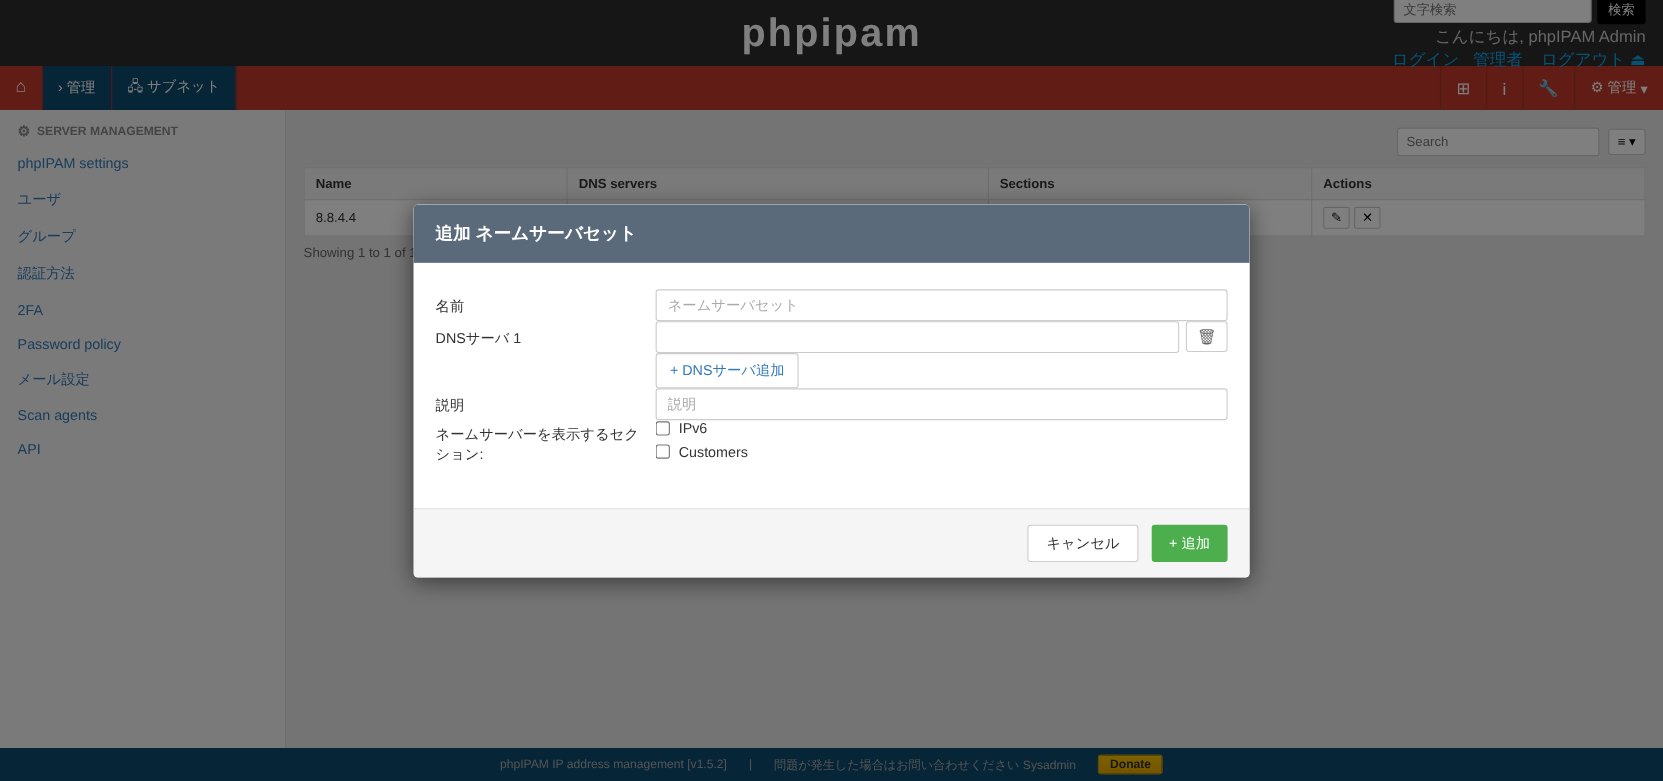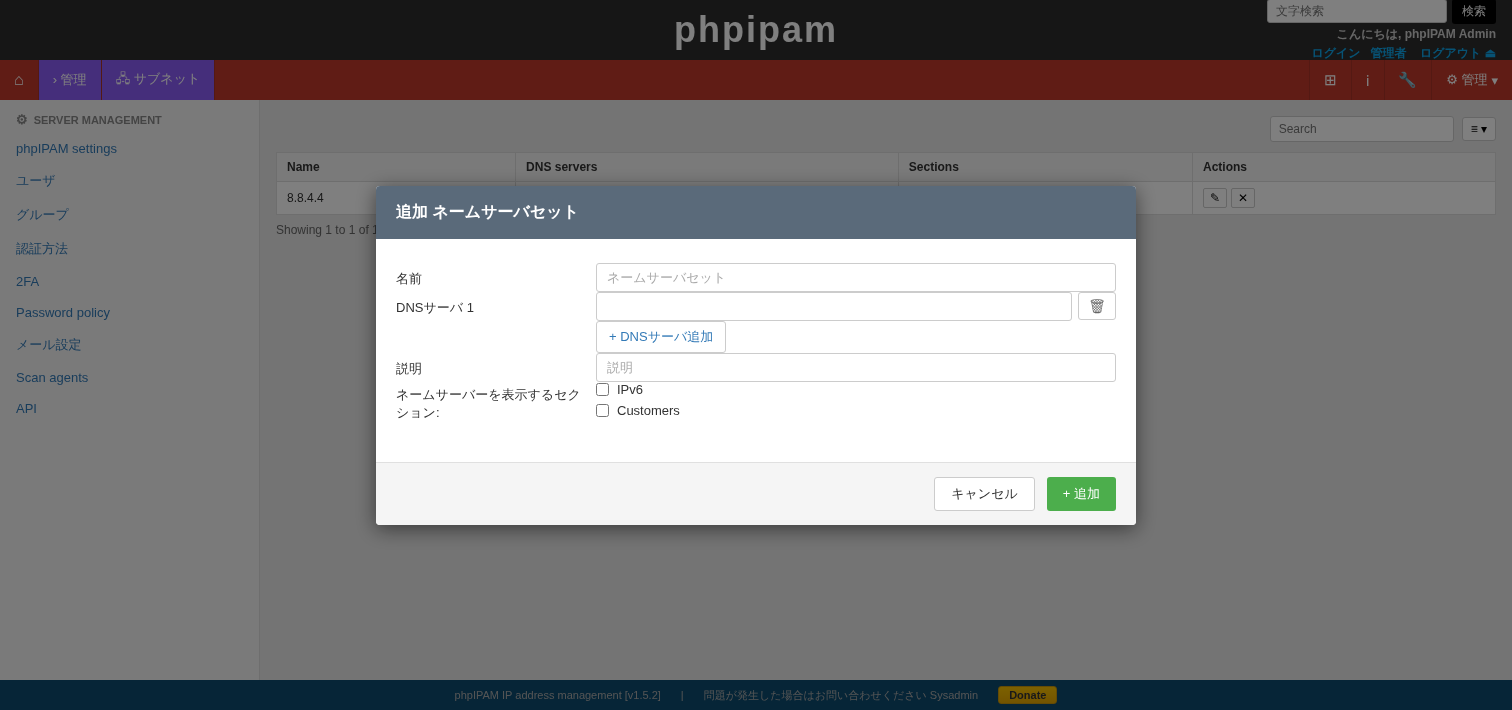--- a/index.html
+++ b/index.html
@@ -48,22 +48,21 @@
       background: #000000;
       color: #fff;
       border: none;
       padding: 4px 10px;
       cursor: pointer;
       border-radius: 3px;
       font-size: 12px;
     }
     .user-info {
       color: #ccc;
-      font-size: 12px;
-      font-weight: bold;
+      font-size: 15px;
     }
     .user-info a {
       color: #0ea5e9;
       text-decoration: none;
     }
 
     
     .nav-bar {
       background: #c0392b;
       height: 40px;
@@ -75,21 +74,21 @@
       color: #fff;
       padding: 0 14px;
       height: 100%;
       display: flex;
       align-items: center;
       font-size: 16px;
       cursor: pointer;
       border-right: 1px solid #a93226;
     }
     .nav-item {
-      background: #8b5cf6;
+      background: #0c4a6e;
       color: #fff;
       padding: 0 14px;
       height: 100%;
       display: flex;
       align-items: center;
       font-size: 13px;
       cursor: pointer;
       border-right: 1px solid #a93226;
     }
     .nav-right {

